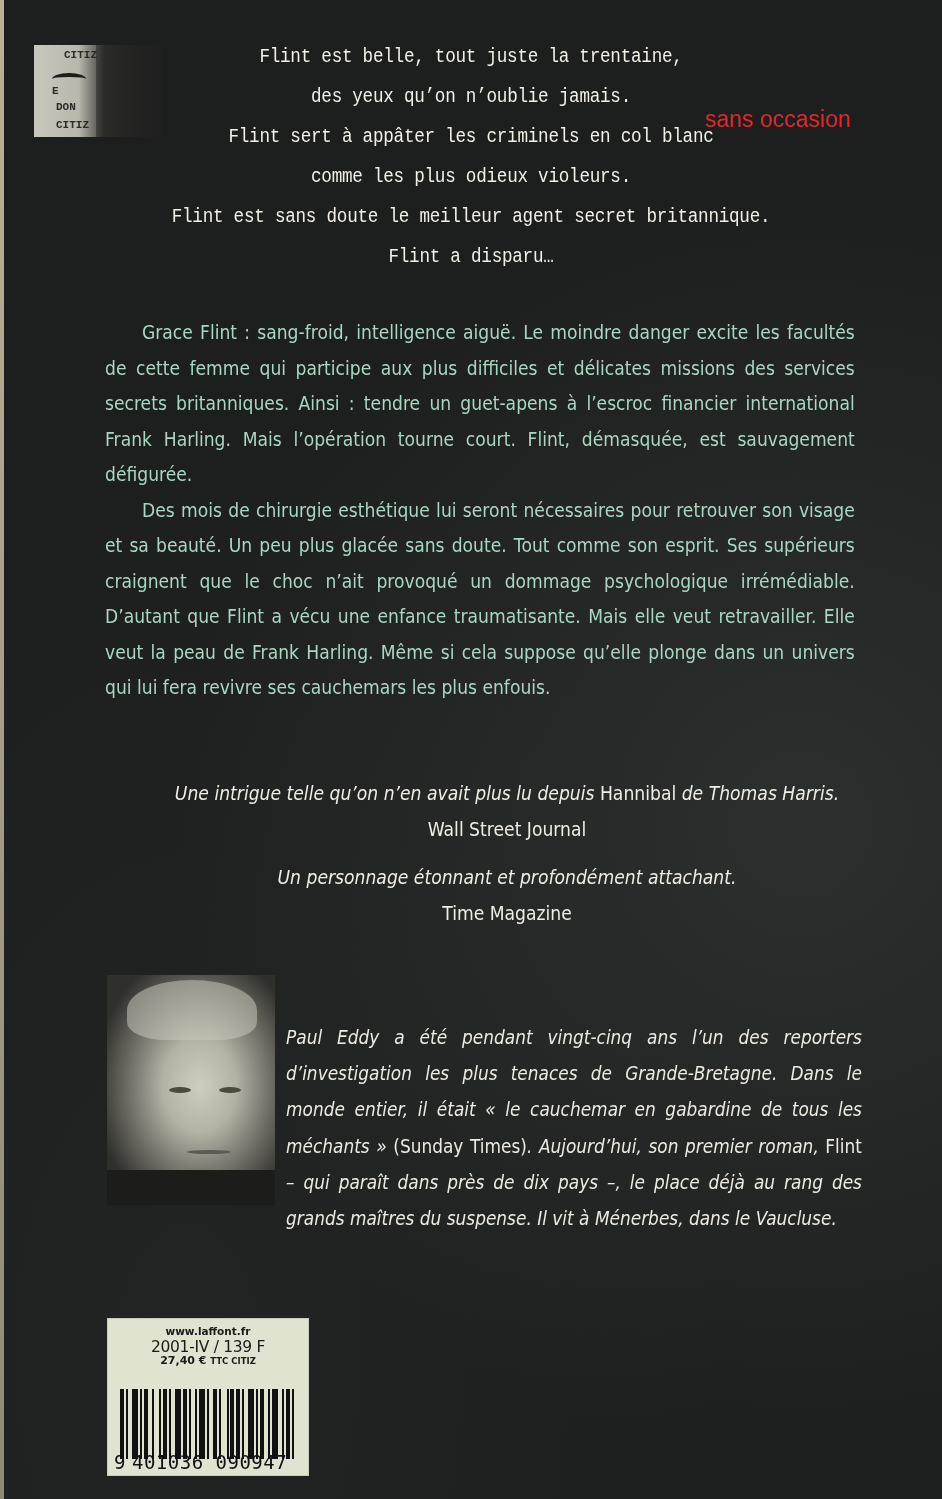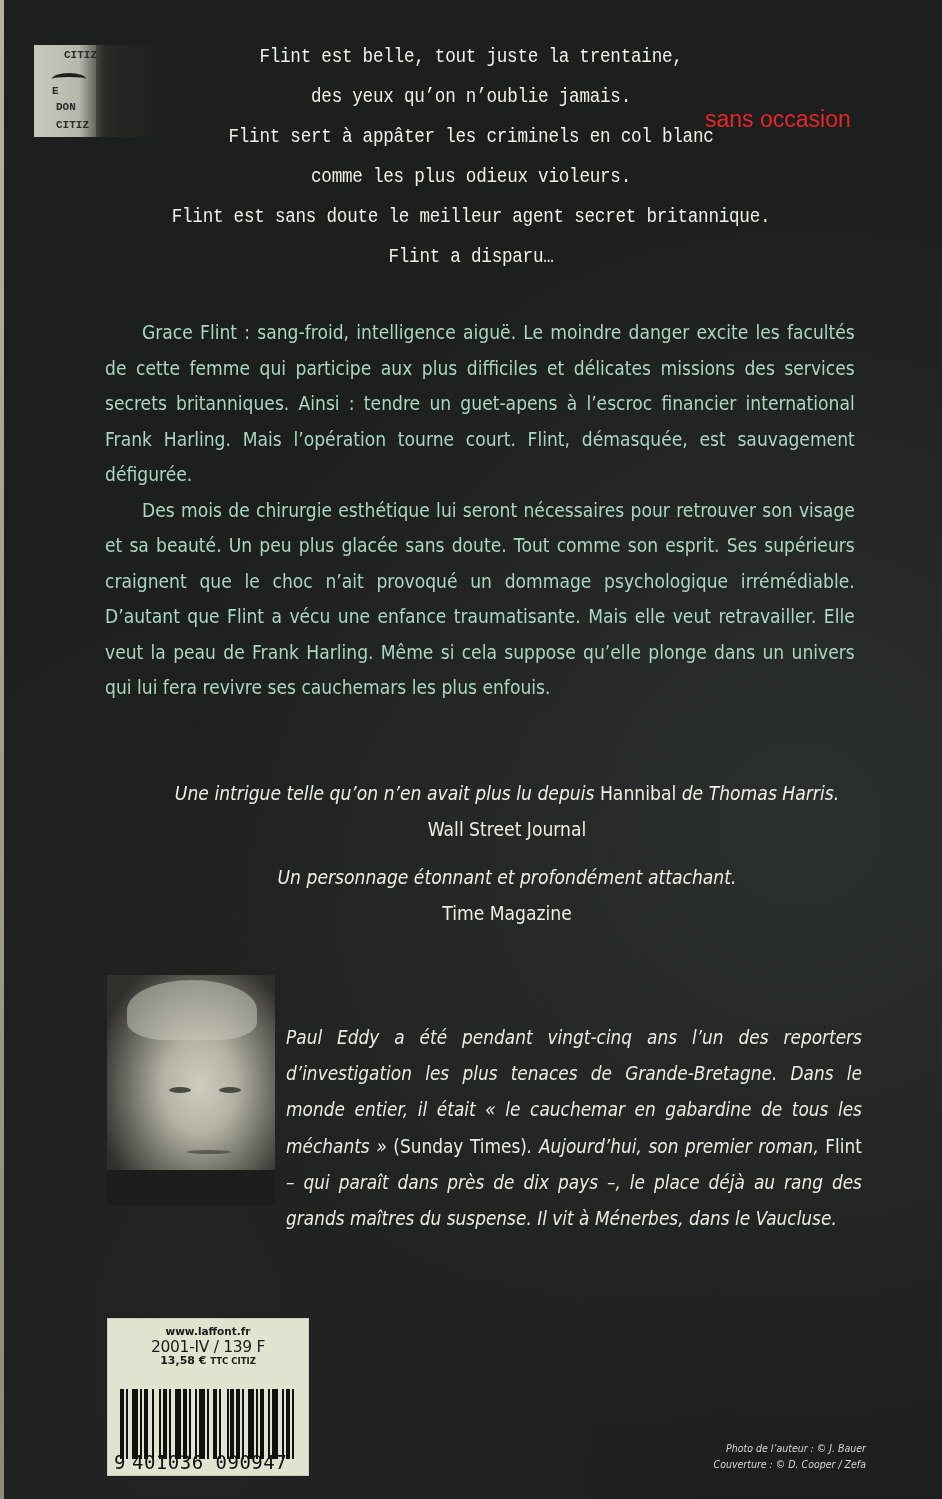--- a/index.html
+++ b/index.html
@@ -155,21 +155,21 @@
   <div class="bio">
     <div class="inner">
       <span>Paul Eddy a été pendant vingt-cinq ans l’un des reporters d’investigation les plus tenaces de Grande-Bretagne. Dans le monde entier, il était « le cauchemar en gabardine de tous les méchants » </span><span class="up">(Sunday Times)</span><span>. Aujourd’hui, son premier roman, </span><span class="up">Flint</span><span> – qui paraît dans près de dix pays –, le place déjà au rang des grands maîtres du suspense. Il vit à Ménerbes, dans le Vaucluse.</span>
     </div>
   </div>
 
   <div class="barcode-label">
     <div class="bl-url">www.laffont.fr</div>
     <div class="bl-code">2001-IV / 139 F</div>
     <div class="bl-price">
-      <span>13,58 €</span>
+      <span>27,40 €</span>
       <span class="small">TTC CITIZ</span>
     </div>
     <div class="bars" id="bars">
         <span style="width: 3.95556px; background: rgb(17, 17, 17);"></span>
         <span style="width: 1.97778px; background: transparent;"></span>
         <span style="width: 1.97778px; background: rgb(17, 17, 17);"></span>
         <span style="width: 3.95556px; background: transparent;"></span>
         <span style="width: 5.93333px; background: rgb(17, 17, 17);"></span>
         <span style="width: 1.97778px; background: transparent;"></span>
         <span style="width: 1.97778px; background: rgb(17, 17, 17);"></span>
@@ -223,17 +223,13 @@
         <span style="width: 3.95556px; background: rgb(17, 17, 17);"></span>
         <span style="width: 1.97778px; background: transparent;"></span>
         <span style="width: 1.97778px; background: rgb(17, 17, 17);"></span>
         <span style="width: 3.95556px; background: transparent;"></span>
       </div>
     <div class="bl-digits">
       <span class="first">9</span><span>401036 090947</span>
     </div>
   </div>
 
-  <div class="credits">
-    <div class="cr it">Photo de l’auteur : © J. Bauer</div>
-    <div class="cr it">Couverture : © D. Cooper / Zefa</div>
-  </div>
 </div>
 
 </body></html>

